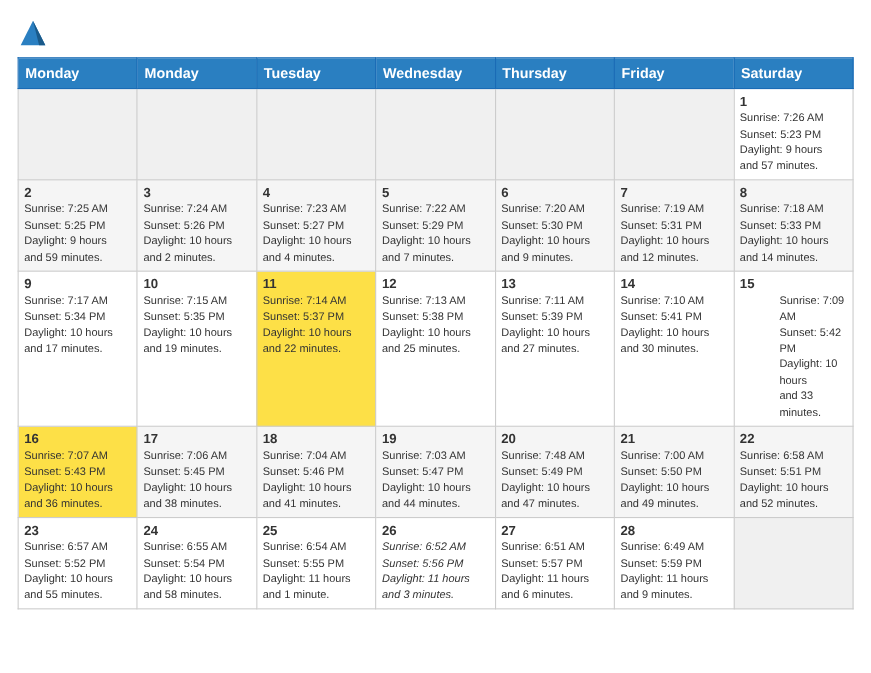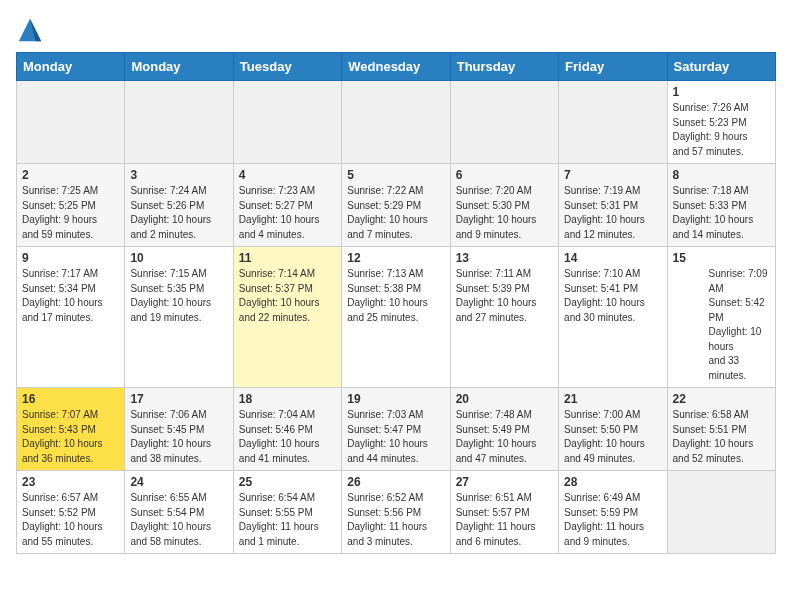--- a/index.html
+++ b/index.html
@@ -197,21 +197,21 @@
 Daylight: 10 hours
 and 17 minutes.</div>
         </td>
         <td style="background: rgb(255, 255, 255);">
           <span class="day-number">10</span>
           <div class="day-info" style="white-space: pre-line;">Sunrise: 7:15 AM
 Sunset: 5:35 PM
 Daylight: 10 hours
 and 19 minutes.</div>
         </td>
-        <td style="background: #fef9c3;">
+        <td style="background: #fde047;">
           <span class="day-number">11</span>
           <div class="day-info" style="white-space: pre-line;">Sunrise: 7:14 AM
 Sunset: 5:37 PM
 Daylight: 10 hours
 and 22 minutes.</div>
         </td>
         <td style="background: rgb(255, 255, 255);">
           <span class="day-number">12</span>
           <div class="day-info" style="white-space: pre-line;">Sunrise: 7:13 AM
 Sunset: 5:38 PM
@@ -308,21 +308,21 @@
         </td>
         <td style="background: rgb(255, 255, 255);">
           <span class="day-number">25</span>
           <div class="day-info" style="white-space: pre-line;">Sunrise: 6:54 AM
 Sunset: 5:55 PM
 Daylight: 11 hours
 and 1 minute.</div>
         </td>
         <td style="background: rgb(255, 255, 255);">
           <span class="day-number">26</span>
-          <div class="day-info" style="white-space: pre-line;">Sunrise: 6:52 AM
+          <div class="day-info" style="white-space: pre-line; font-style: italic;">Sunrise: 6:52 AM
 Sunset: 5:56 PM
 Daylight: 11 hours
 and 3 minutes.</div>
         </td>
         <td style="background: rgb(255, 255, 255);">
           <span class="day-number">27</span>
           <div class="day-info" style="white-space: pre-line;">Sunrise: 6:51 AM
 Sunset: 5:57 PM
 Daylight: 11 hours
 and 6 minutes.</div>

